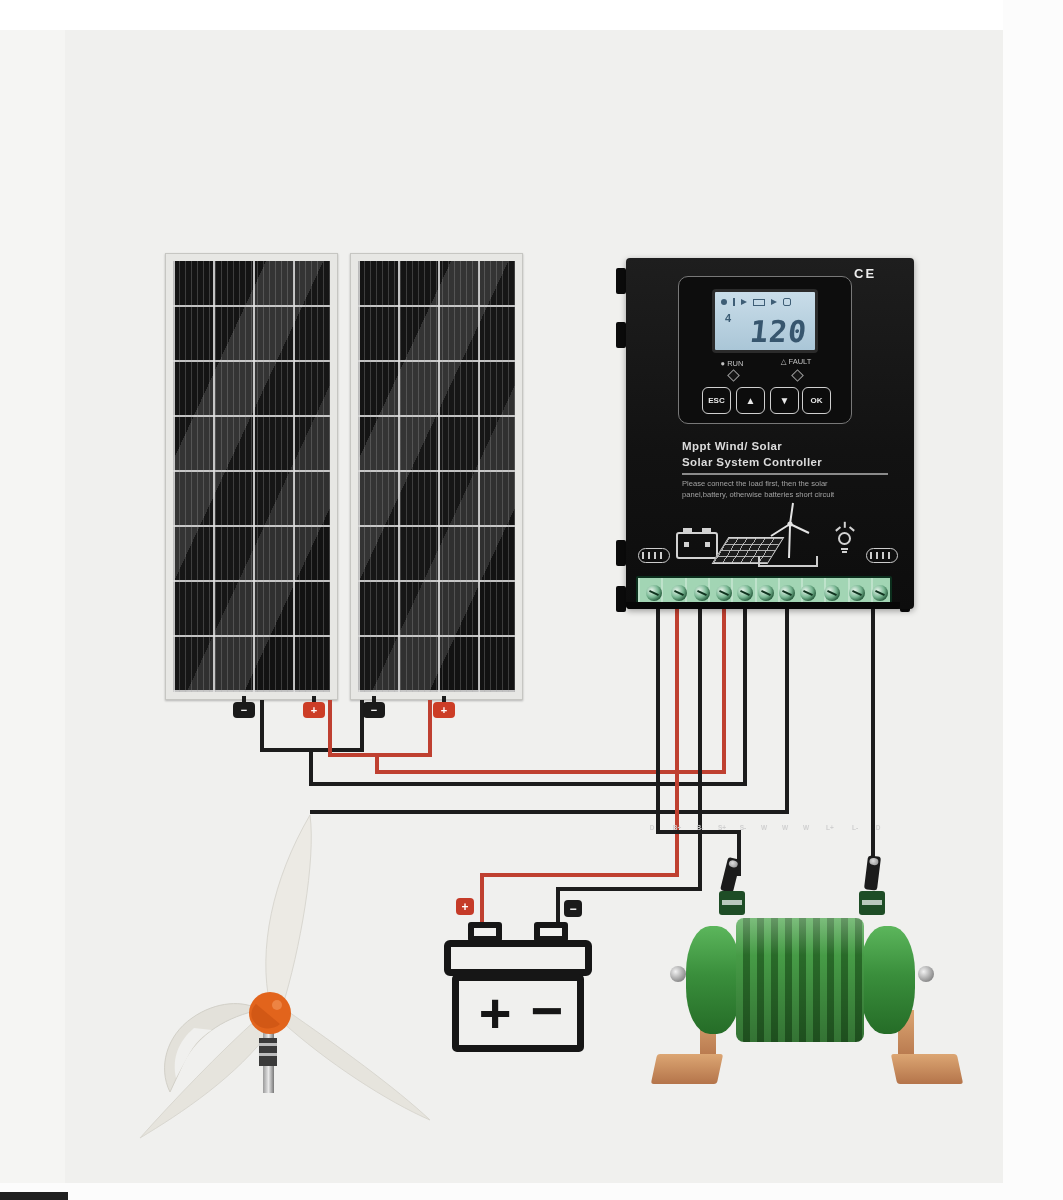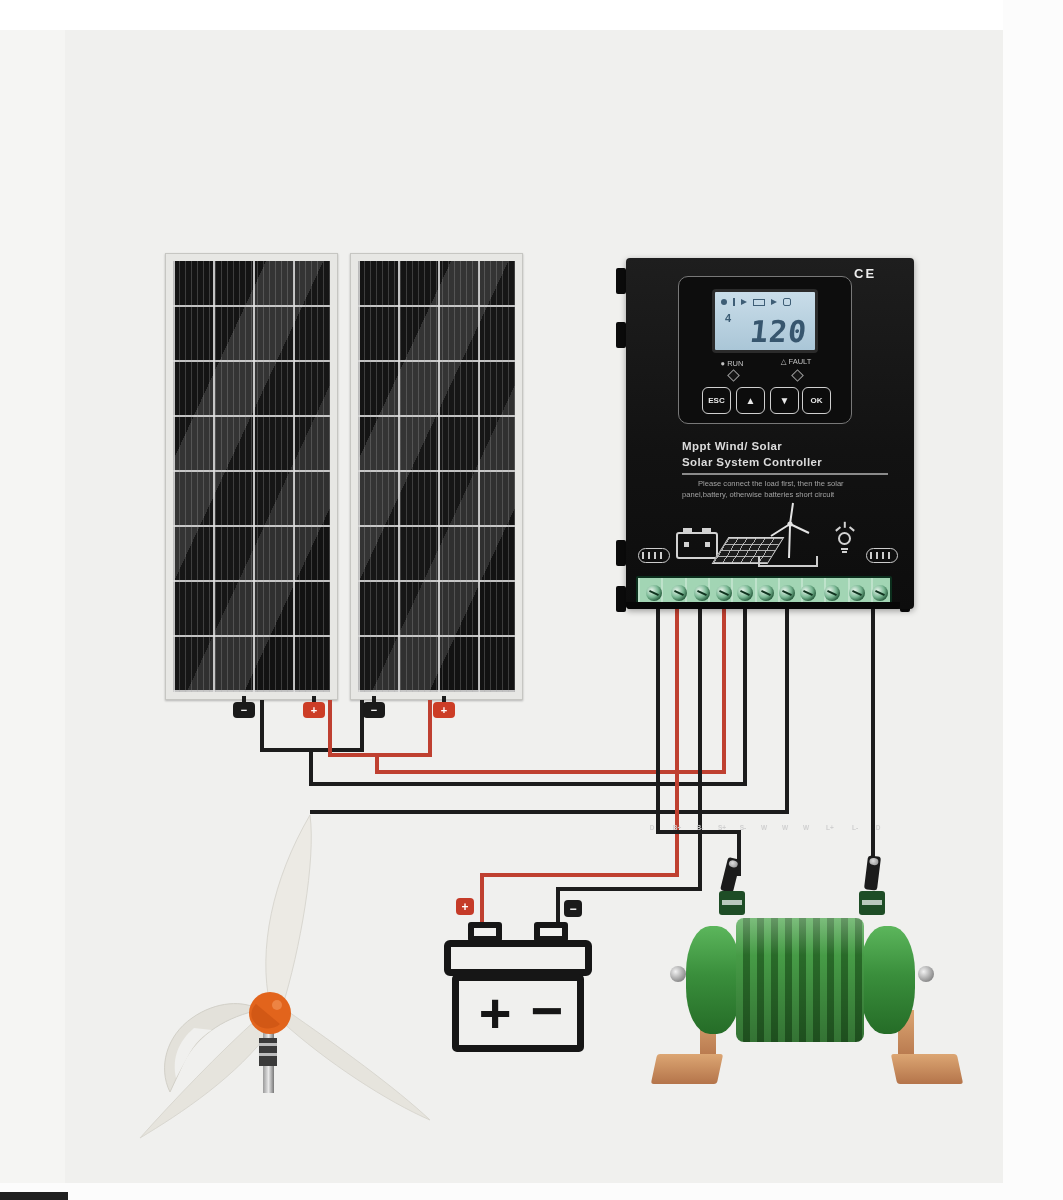--- a/index.html
+++ b/index.html
@@ -155,21 +155,21 @@
     <div class="led" style="left:167px;top:113px"></div>
 
     <div class="cbtn" style="left:76px;top:129px">ESC</div>
     <div class="cbtn" style="left:110px;top:129px;font-size:10px">▲</div>
     <div class="cbtn" style="left:144px;top:129px;font-size:10px">▼</div>
     <div class="cbtn" style="left:176px;top:129px">OK</div>
 
     <div class="abs" style="left:56px;top:182px;font-size:11.5px;font-weight:600;color:#dcdcdc;letter-spacing:.4px">Mppt Wind/ Solar</div>
     <div class="abs" style="left:56px;top:198px;font-size:11.5px;font-weight:600;color:#dcdcdc;letter-spacing:.4px">Solar System Controller</div>
     <div class="abs" style="left:56px;top:215px;width:206px;height:1.5px;background:#8a8a8a"></div>
-    <div class="abs" style="left:72px;top:221px;font-size:7.6px;color:#a2a2a2">Please connect the load first, then the solar</div>
+    <div class="abs" style="left:56px;top:221px;font-size:7.6px;color:#a2a2a2">Please connect the load first, then the solar</div>
     <div class="abs" style="left:56px;top:232px;font-size:7.6px;color:#a2a2a2">panel,battery, otherwise batteries short circuit</div>
 
     <div class="abs" style="left:12px;top:290px;width:32px;height:15px;border:1.5px solid #cdcdcd;border-radius:8px">
       <div style="position:absolute;inset:3px;background:repeating-linear-gradient(90deg,#cdcdcd 0 2px,transparent 2px 6px)"></div>
     </div>
     <div class="abs" style="left:50px;top:274px;width:42px;height:27px;border:2px solid #d2d2d2;border-radius:3px">
       <div style="position:absolute;left:5px;top:-6px;width:9px;height:4px;background:#d2d2d2"></div>
       <div style="position:absolute;right:5px;top:-6px;width:9px;height:4px;background:#d2d2d2"></div>
       <div style="position:absolute;left:6px;top:8px;width:26px;height:5px;display:flex;justify-content:space-between">
         <div style="width:5px;height:5px;background:#d2d2d2"></div>

